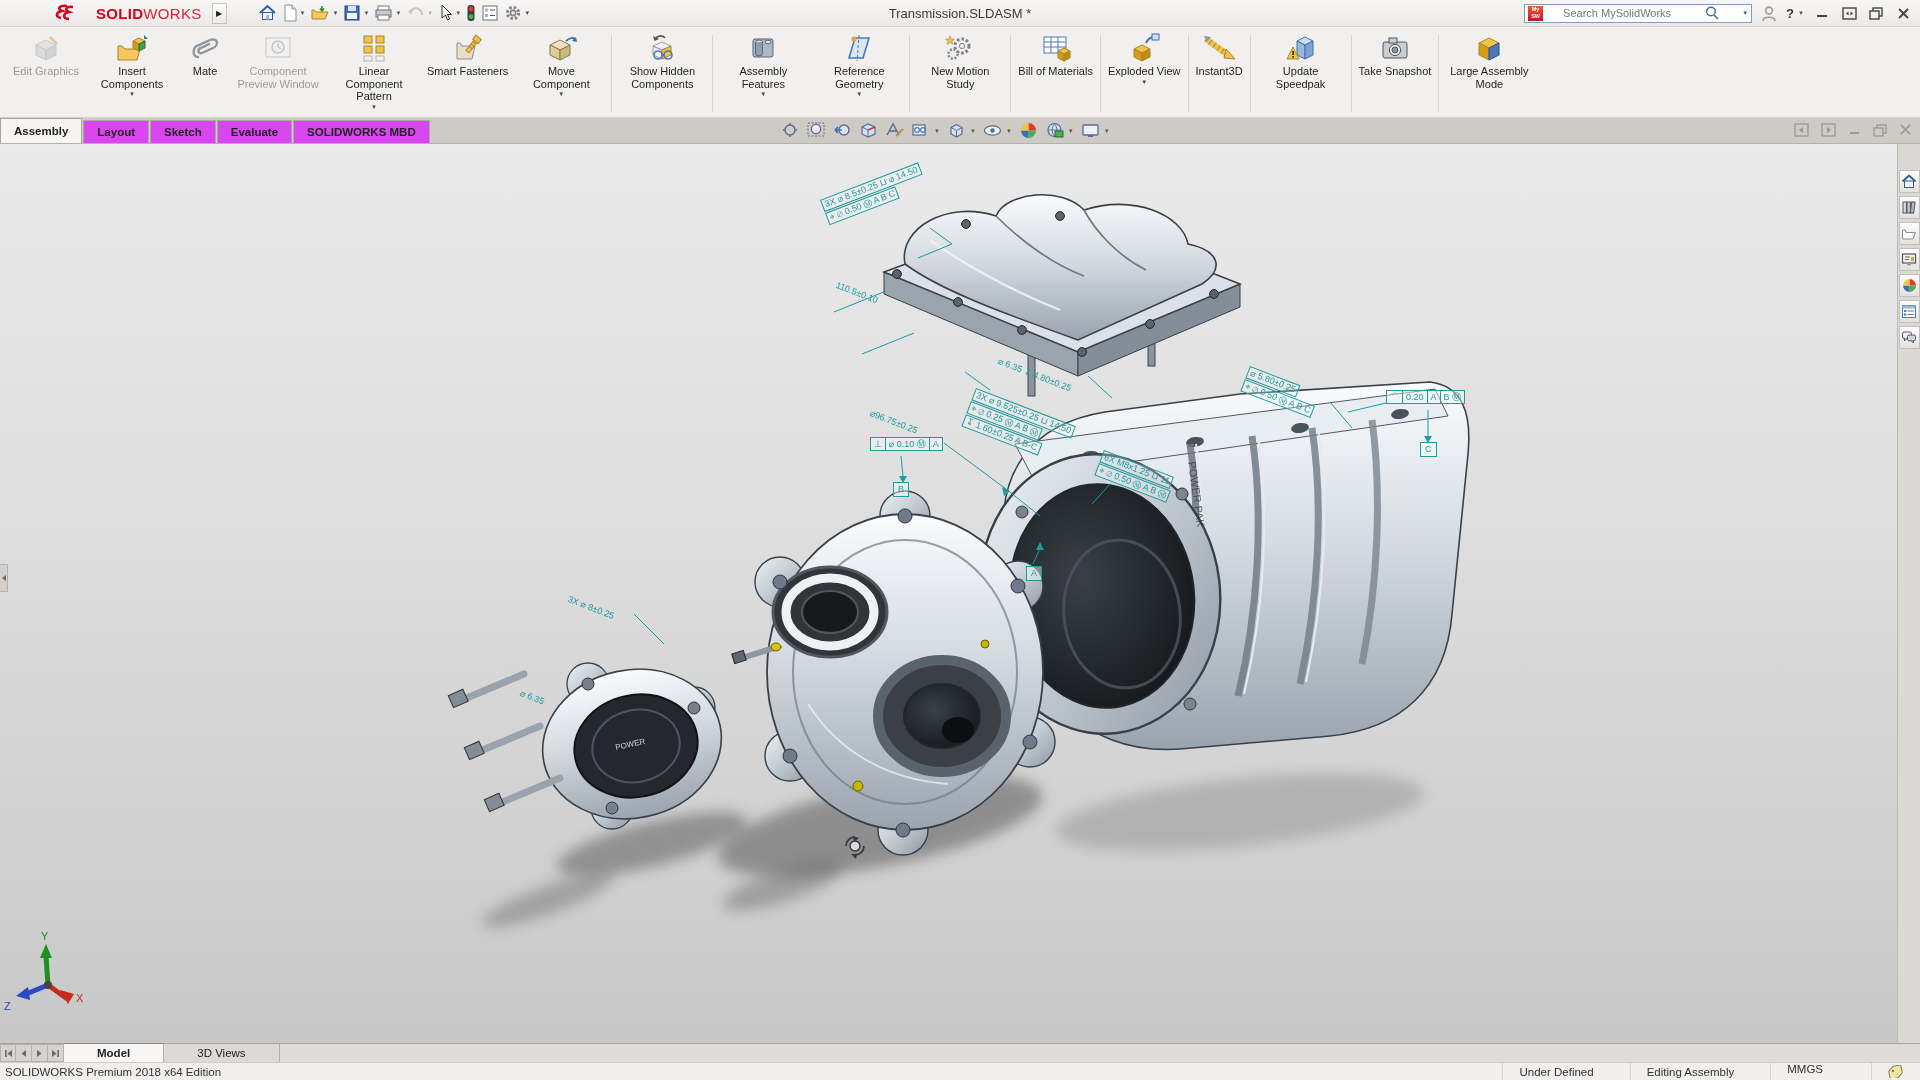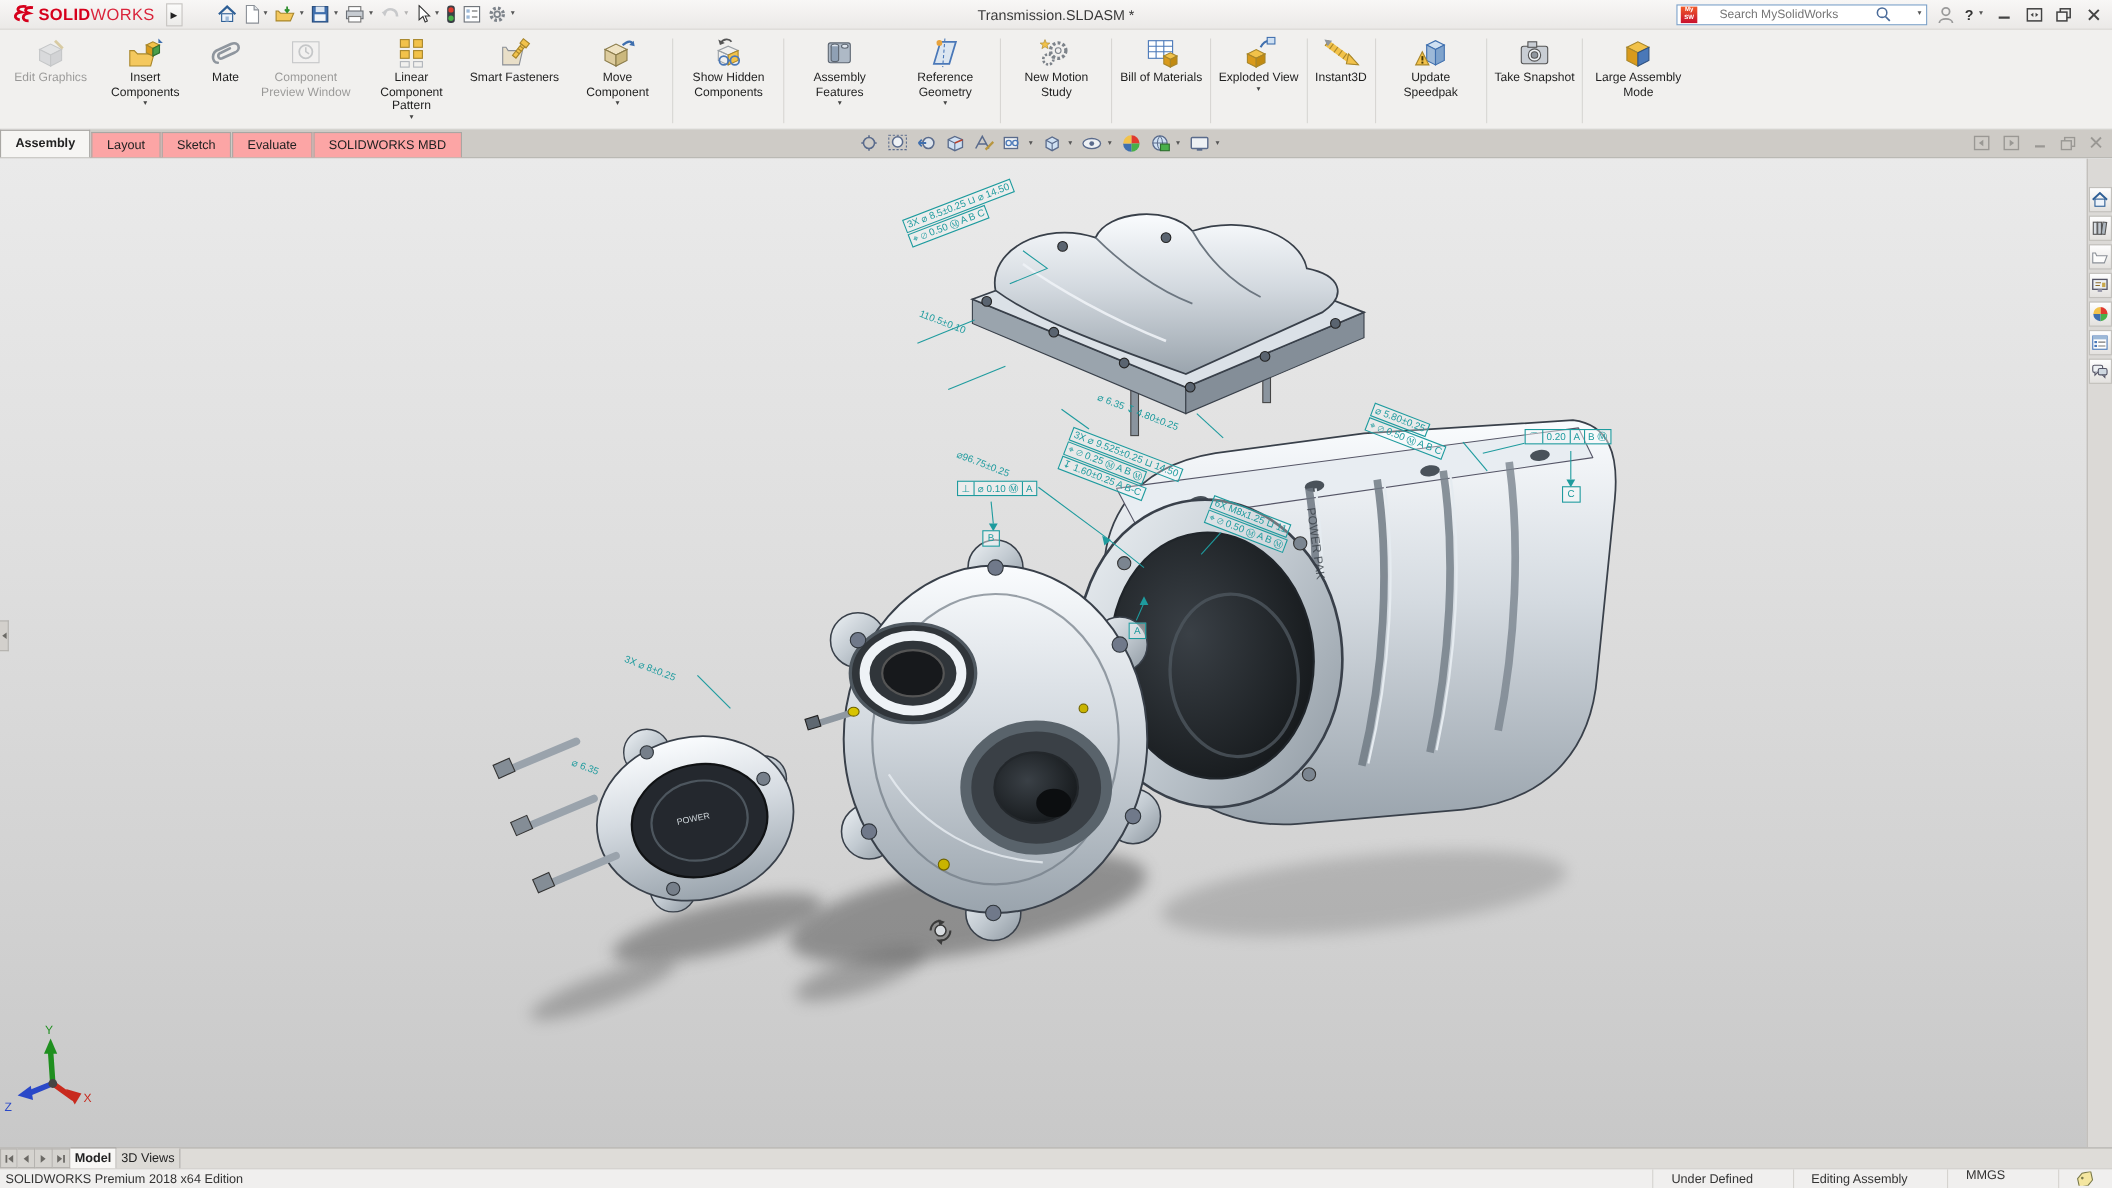--- a/index.html
+++ b/index.html
@@ -1,21 +1,21 @@
 <!DOCTYPE html>
 <html><head>
 <meta charset="utf-8">
 <style>
 *{margin:0;padding:0;box-sizing:border-box;}
 html,body{width:1920px;height:1080px;overflow:hidden;}
 body{font-family:"Liberation Sans",sans-serif;font-size:12px;color:#222;background:#f0efee;}
 
 
 .titlebar{height:27px;display:flex;align-items:center;background:linear-gradient(#f8f7f6,#ebe9e7);border-bottom:1px solid #d7d5d2;position:relative;}
-.logo{display:flex;align-items:center;gap:3px;padding:0 6px 0 10px;}
+.logo{display:flex;align-items:center;gap:21px;padding:0 6px 0 10px;margin-left:43px;}
 .logo-text{font-size:15px;color:#d6001c;letter-spacing:.3px;}
 .logo-solid{font-weight:bold;}
 .logo-works{font-weight:normal;opacity:.85;}
 .expand-btn{width:15px;height:21px;border:1px solid #c6c4c1;background:linear-gradient(#fbfbfa,#ecebe9);display:flex;align-items:center;justify-content:center;font-size:8px;color:#222;margin-left:4px;}
 .qat{display:flex;align-items:center;gap:3px;margin-left:30px;z-index:2;}
 .qat-item{display:flex;align-items:center;padding:1px;}
 .dd{font-size:6px;color:#555;margin-left:2px;}
 .win-title{position:absolute;left:0;right:0;top:6px;text-align:center;font-size:13px;color:#3a3a3a;pointer-events:none;}
 .tb-right{margin-left:auto;display:flex;align-items:center;gap:9px;padding-right:8px;z-index:2;}
 .searchbox{display:flex;align-items:center;border:1px solid #7ba0c7;background:#fff;height:19px;width:228px;padding:0 3px;gap:20px;}
@@ -28,21 +28,21 @@
 .ribbon{height:91px;background:#f1f0ee;border-bottom:1px solid #d2d0cd;display:flex;align-items:stretch;padding:3px 2px 0 8px;}
 .rbtn{display:flex;flex-direction:column;align-items:center;justify-content:flex-start;padding:1px 5px;min-width:50px;cursor:default;}
 .ric{height:34px;display:flex;align-items:center;}
 .rlabel{font-size:11px;line-height:12.5px;text-align:center;max-width:86px;color:#1f1f1f;}
 .ddn{font-size:6px;color:#444;margin-top:1px;}
 .rbtn.disabled{opacity:.42;}
 .rsep{width:1px;background:#d8d6d3;margin:5px 2px;}
 
 
 .tabrow{height:26px;background:#cecbc6;display:flex;align-items:flex-end;position:relative;border-bottom:1px solid #b3b1ad;}
-.dtab{height:23px;padding:0 13px;background:#fca5a5;border:1px solid #a9a7a3;border-bottom:none;font-size:11.5px;display:flex;align-items:center;margin-right:1px;color:#222;}
+.dtab{height:23px;padding:0 13px;background:#d946ef;border:1px solid #a9a7a3;border-bottom:none;font-size:11.5px;display:flex;align-items:center;margin-right:1px;color:#222;font-weight:bold;}
 .dtab.active{background:#f6f5f3;font-weight:bold;height:25px;}
 .hud{position:absolute;left:782px;top:4px;display:flex;align-items:center;gap:7px;}
 .hud-btn{display:flex;align-items:center;gap:2px;}
 .docwin{position:absolute;right:8px;top:5px;display:flex;gap:12px;align-items:center;}
 
 
 .viewport{position:relative;height:899px;background:linear-gradient(180deg,#eaeaea 0%,#dedede 42%,#c8c8c8 100%);overflow:hidden;}
 .scene{position:absolute;left:0;top:0;}
 .taskpane{position:absolute;right:0;top:0;bottom:0;width:23px;background:#dbd9d6;border-left:1px solid #bdbab6;display:flex;flex-direction:column;align-items:center;padding-top:26px;gap:3px;}
 .tp-btn{width:21px;height:23px;background:linear-gradient(#fefefe,#e3e1de);border:1px solid #c2c0bc;display:flex;align-items:center;justify-content:center;}
@@ -55,21 +55,21 @@
 .annstack{display:flex;flex-direction:column;align-items:flex-start;gap:1px;}
 .fcf{display:inline-flex;border:1px solid #1E9B9E;background:rgba(250,250,250,.45);}
 .fcf span{padding:0 3px;line-height:12px;border-left:1px solid #1E9B9E;}
 .fcf span:first-child{border-left:none;}
 .datum{display:inline-block;border:1px solid #1E9B9E;padding:0 4px;line-height:13px;background:rgba(250,250,250,.45);}
 
 
 .bottomtabs{height:19px;background:#dedcd8;display:flex;align-items:stretch;border-top:1px solid #a7a5a1;}
 .navbtn{width:16px;background:#d5d3cf;border:1px solid #b2b0ac;border-left-width:0;display:flex;align-items:center;justify-content:center;}
 .navbtn:first-child{border-left-width:1px;}
-.btab{padding:0 4px;display:flex;align-items:center;font-size:11.5px;background:#dcdad6;border-right:1px solid #b2b0ac;color:#222;}
+.btab{padding:0 33px;display:flex;align-items:center;font-size:11.5px;background:#dcdad6;border-right:1px solid #b2b0ac;color:#222;}
 .btab.active{background:#f8f7f5;font-weight:bold;border-top:1px solid #8a8884;margin-top:-1px;}
 
 
 .statusbar{height:18px;background:#f0efee;border-top:1px solid #cfcdc9;display:flex;align-items:center;font-size:11.5px;color:#333;padding-left:5px;}
 .sb-right{margin-left:auto;display:flex;align-items:center;height:100%;gap:20px;}
 .sb-cell{padding:0 16px;border-left:1px solid #d5d3cf;display:flex;align-items:center;gap:7px;height:100%;}
 .sb-uparrow{font-size:7px;color:#444;}
 </style>
 </head>
 <body>

